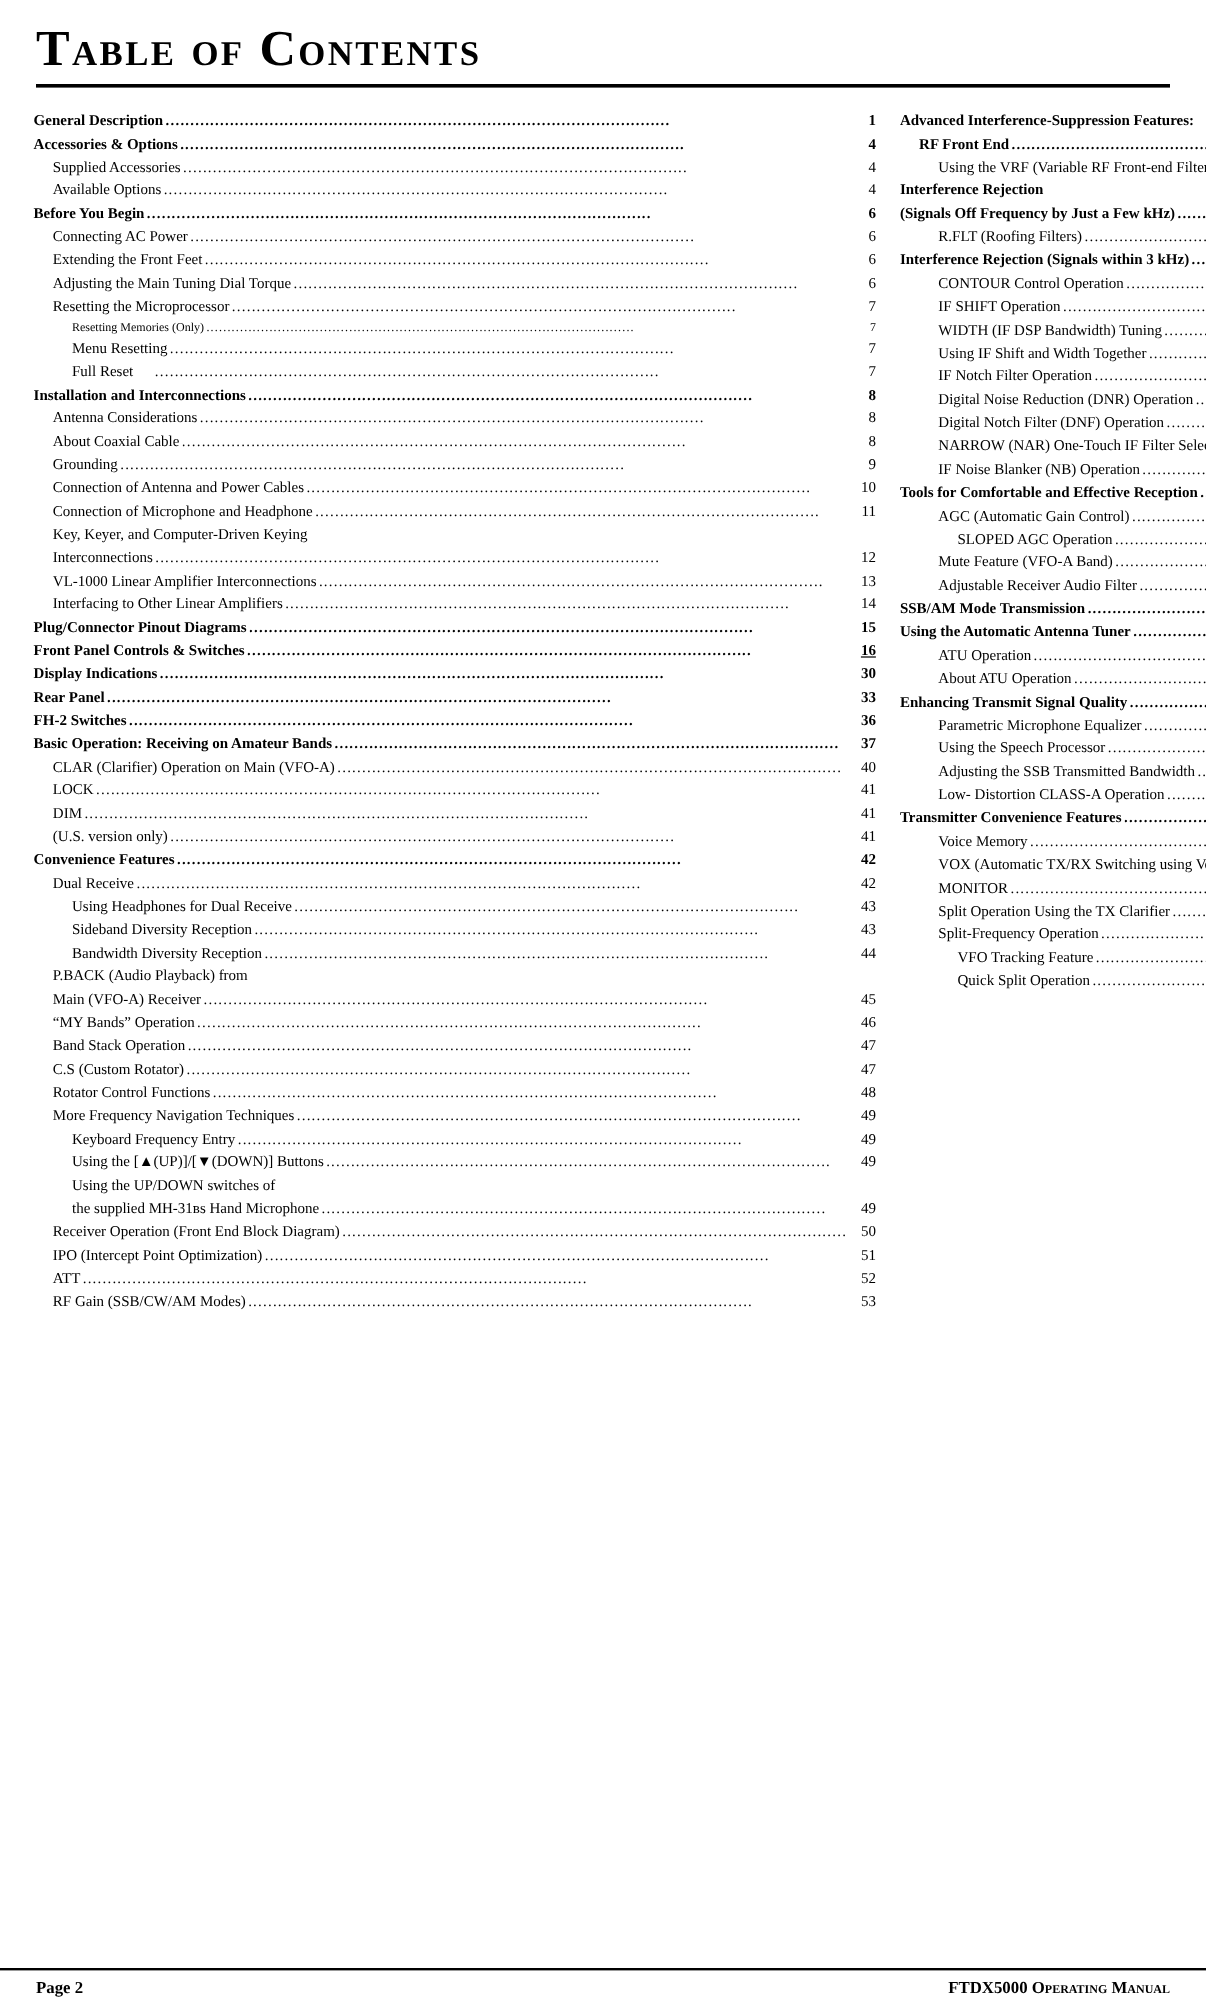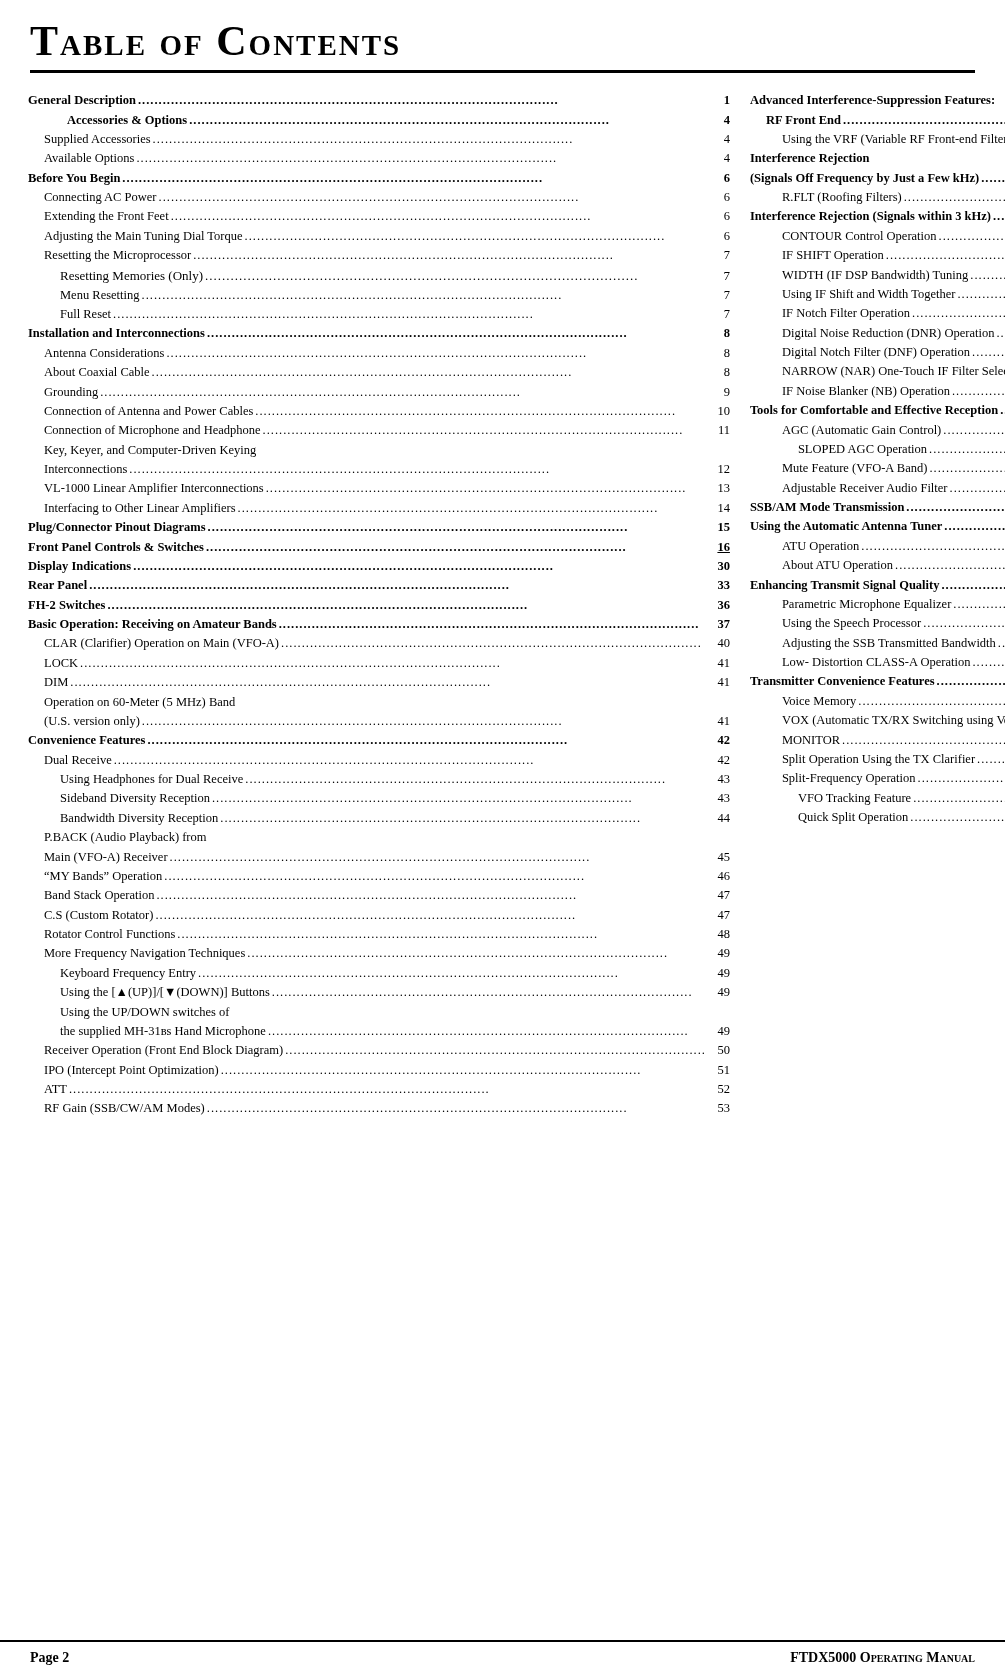--- a/index.html
+++ b/index.html
@@ -88,21 +88,21 @@
   </div>
 
   <div class="toc-body">
 
     <div class="toc-col" id="left-col">
         <div style="display: flex; flex-direction: row; align-items: baseline; line-height: 1.55; font-size: 12.5px; font-weight: bold;">
           <span style="padding-left: 0px; white-space: nowrap;">General Description</span>
           <span style="flex: 1 1 0%; overflow: hidden; white-space: nowrap; margin: 0px 2px; letter-spacing: 1px;"> ......................................................................................................</span>
           <span style="min-width: 22px; text-align: right; white-space: nowrap;">1</span>
         </div>
-        <div style="display: flex; flex-direction: row; align-items: baseline; line-height: 1.55; font-size: 12.5px; font-weight: bold; margin-left: 39px;">
+        <div style="display: flex; flex-direction: row; align-items: baseline; line-height: 1.55; font-size: 12.5px; font-weight: bold;">
           <span style="padding-left: 0px; white-space: nowrap;">Accessories &amp; Options</span>
           <span style="flex: 1 1 0%; overflow: hidden; white-space: nowrap; margin: 0px 2px; letter-spacing: 1px;"> ......................................................................................................</span>
           <span style="min-width: 22px; text-align: right; white-space: nowrap;">4</span>
         </div>
         <div style="display: flex; flex-direction: row; align-items: baseline; line-height: 1.55; font-size: 12.5px;">
           <span style="padding-left: 16px; white-space: nowrap;">Supplied Accessories</span>
           <span style="flex: 1 1 0%; overflow: hidden; white-space: nowrap; margin: 0px 2px; letter-spacing: 1px;"> ......................................................................................................</span>
           <span style="min-width: 22px; text-align: right; white-space: nowrap;">4</span>
         </div>
         <div style="display: flex; flex-direction: row; align-items: baseline; line-height: 1.55; font-size: 12.5px;">
@@ -128,31 +128,31 @@
         <div style="display: flex; flex-direction: row; align-items: baseline; line-height: 1.55; font-size: 12.5px;">
           <span style="padding-left: 16px; white-space: nowrap;">Adjusting the Main Tuning Dial Torque</span>
           <span style="flex: 1 1 0%; overflow: hidden; white-space: nowrap; margin: 0px 2px; letter-spacing: 1px;"> ......................................................................................................</span>
           <span style="min-width: 22px; text-align: right; white-space: nowrap;">6</span>
         </div>
         <div style="display: flex; flex-direction: row; align-items: baseline; line-height: 1.55; font-size: 12.5px;">
           <span style="padding-left: 16px; white-space: nowrap;">Resetting the Microprocessor</span>
           <span style="flex: 1 1 0%; overflow: hidden; white-space: nowrap; margin: 0px 2px; letter-spacing: 1px;"> ......................................................................................................</span>
           <span style="min-width: 22px; text-align: right; white-space: nowrap;">7</span>
         </div>
-        <div style="display: flex; flex-direction: row; align-items: baseline; line-height: 1.55; font-size: 13px;">
+        <div style="display: flex; flex-direction: row; align-items: baseline; line-height: 1.55; font-size: 10px;">
           <span style="padding-left: 32px; white-space: nowrap;">Resetting Memories (Only)</span>
           <span style="flex: 1 1 0%; overflow: hidden; white-space: nowrap; margin: 0px 2px; letter-spacing: 1px;"> ......................................................................................................</span>
           <span style="min-width: 22px; text-align: right; white-space: nowrap;">7</span>
         </div>
         <div style="display: flex; flex-direction: row; align-items: baseline; line-height: 1.55; font-size: 12.5px;">
           <span style="padding-left: 32px; white-space: nowrap;">Menu Resetting</span>
           <span style="flex: 1 1 0%; overflow: hidden; white-space: nowrap; margin: 0px 2px; letter-spacing: 1px;"> ......................................................................................................</span>
           <span style="min-width: 22px; text-align: right; white-space: nowrap;">7</span>
         </div>
-        <div style="display: flex; flex-direction: row; align-items: flex-start; line-height: 1.55; font-size: 12.5px;">
+        <div style="display: flex; flex-direction: row; align-items: flex-start; line-height: 1.55; font-size: 12.5px; gap: 16px;">
           <span style="padding-left: 32px; white-space: nowrap;">Full Reset</span>
           <span style="flex: 1 1 0%; overflow: hidden; white-space: nowrap; margin: 0px 2px; letter-spacing: 1px;"> ......................................................................................................</span>
           <span style="min-width: 22px; text-align: right; white-space: nowrap;">7</span>
         </div>
         <div style="display: flex; flex-direction: row; align-items: baseline; line-height: 1.55; font-size: 12.5px; font-weight: bold;">
           <span style="padding-left: 0px; white-space: nowrap;">Installation and Interconnections</span>
           <span style="flex: 1 1 0%; overflow: hidden; white-space: nowrap; margin: 0px 2px; letter-spacing: 1px;"> ......................................................................................................</span>
           <span style="min-width: 22px; text-align: right; white-space: nowrap;">8</span>
         </div>
         <div style="display: flex; flex-direction: row; align-items: baseline; line-height: 1.55; font-size: 12.5px;">
@@ -234,21 +234,20 @@
         <div style="display: flex; flex-direction: row; align-items: baseline; line-height: 1.55; font-size: 12.5px;">
           <span style="padding-left: 16px; white-space: nowrap;">LOCK</span>
           <span style="flex: 1 1 0%; overflow: hidden; white-space: nowrap; margin: 0px 2px; letter-spacing: 1px;"> ......................................................................................................</span>
           <span style="min-width: 22px; text-align: right; white-space: nowrap;">41</span>
         </div>
         <div style="display: flex; flex-direction: row; align-items: baseline; line-height: 1.55; font-size: 12.5px;">
           <span style="padding-left: 16px; white-space: nowrap;">DIM</span>
           <span style="flex: 1 1 0%; overflow: hidden; white-space: nowrap; margin: 0px 2px; letter-spacing: 1px;"> ......................................................................................................</span>
           <span style="min-width: 22px; text-align: right; white-space: nowrap;">41</span>
         </div>
-        <div style="line-height: 1.55; font-size: 12.5px; padding-left: 16px;">Operation on 60-Meter (5 MHz) Band</div>
         <div style="display: flex; flex-direction: row; align-items: baseline; line-height: 1.55; font-size: 12.5px;">
           <span style="padding-left: 16px; white-space: nowrap;">(U.S. version only)</span>
           <span style="flex: 1 1 0%; overflow: hidden; white-space: nowrap; margin: 0px 2px; letter-spacing: 1px;"> ......................................................................................................</span>
           <span style="min-width: 22px; text-align: right; white-space: nowrap;">41</span>
         </div>
         <div style="display: flex; flex-direction: row; align-items: baseline; line-height: 1.55; font-size: 12.5px; font-weight: bold;">
           <span style="padding-left: 0px; white-space: nowrap;">Convenience Features</span>
           <span style="flex: 1 1 0%; overflow: hidden; white-space: nowrap; margin: 0px 2px; letter-spacing: 1px;"> ......................................................................................................</span>
           <span style="min-width: 22px; text-align: right; white-space: nowrap;">42</span>
         </div>

